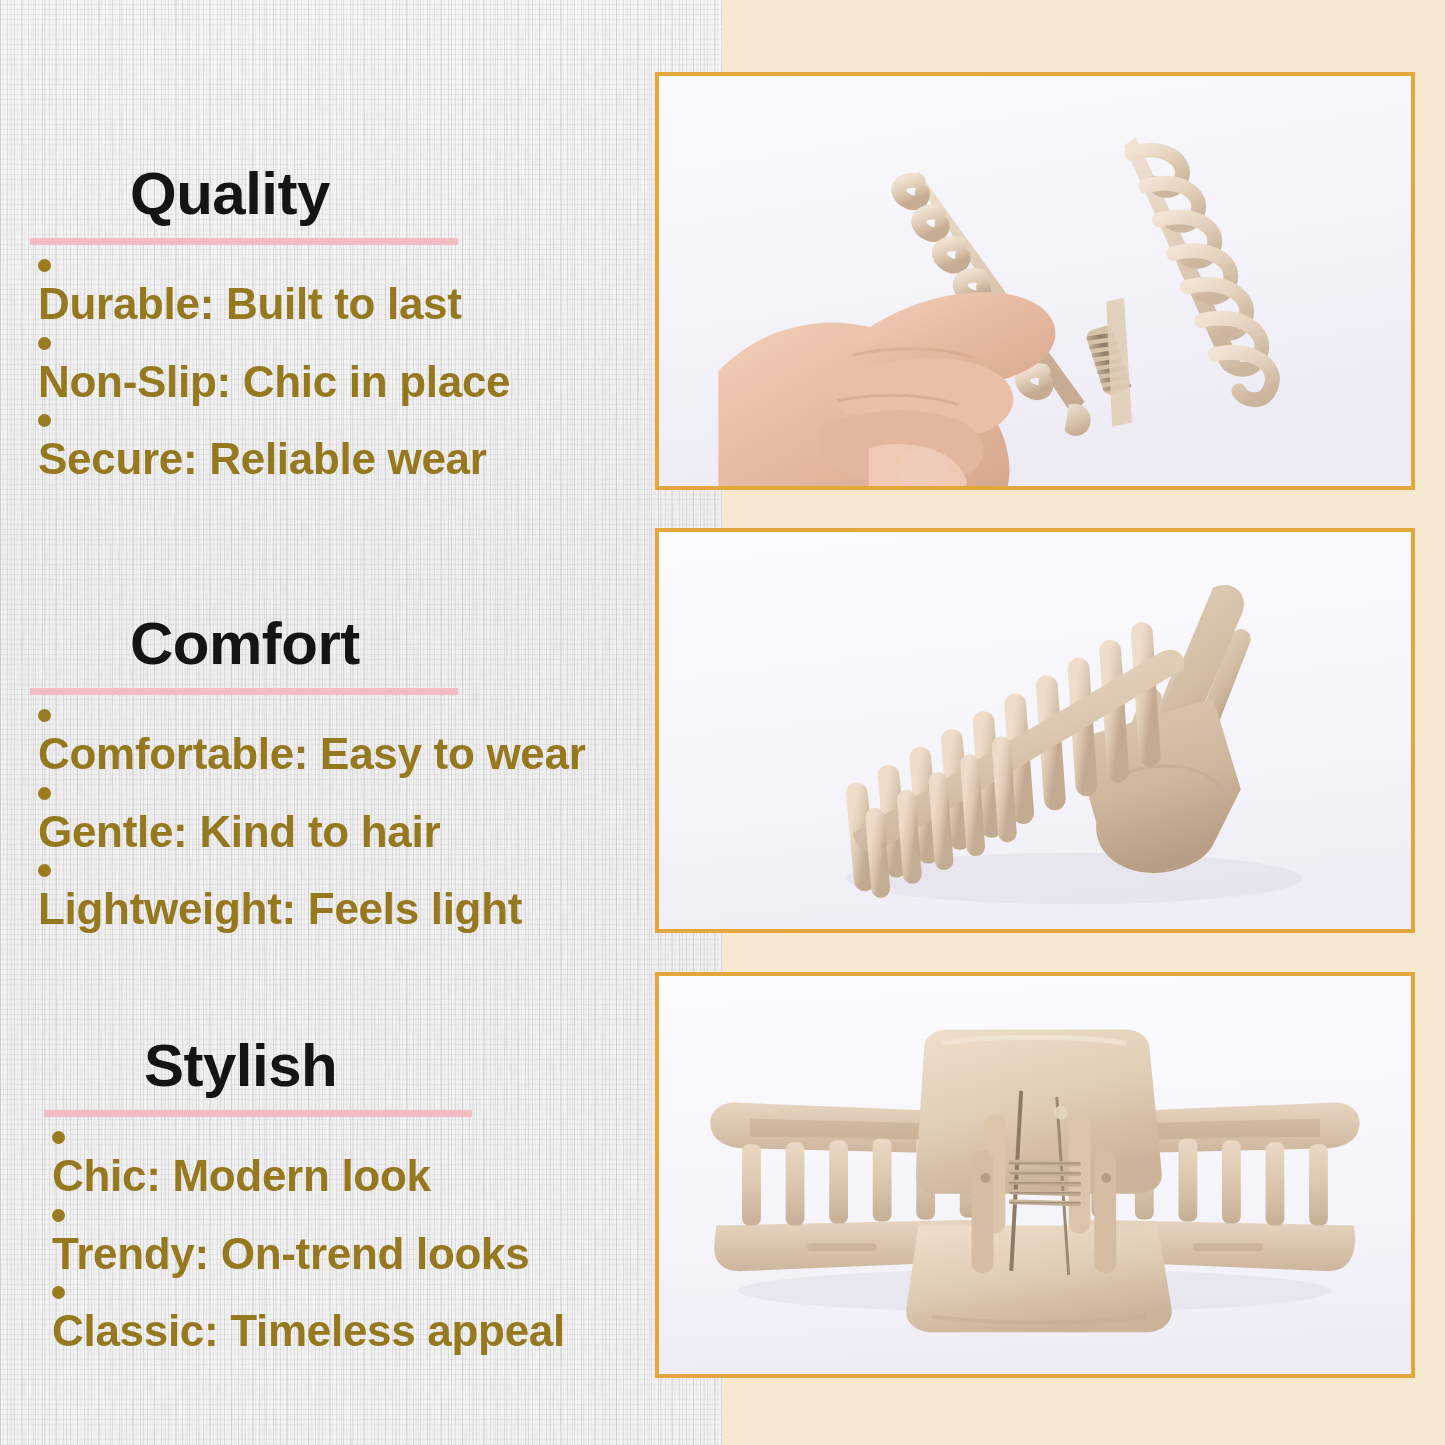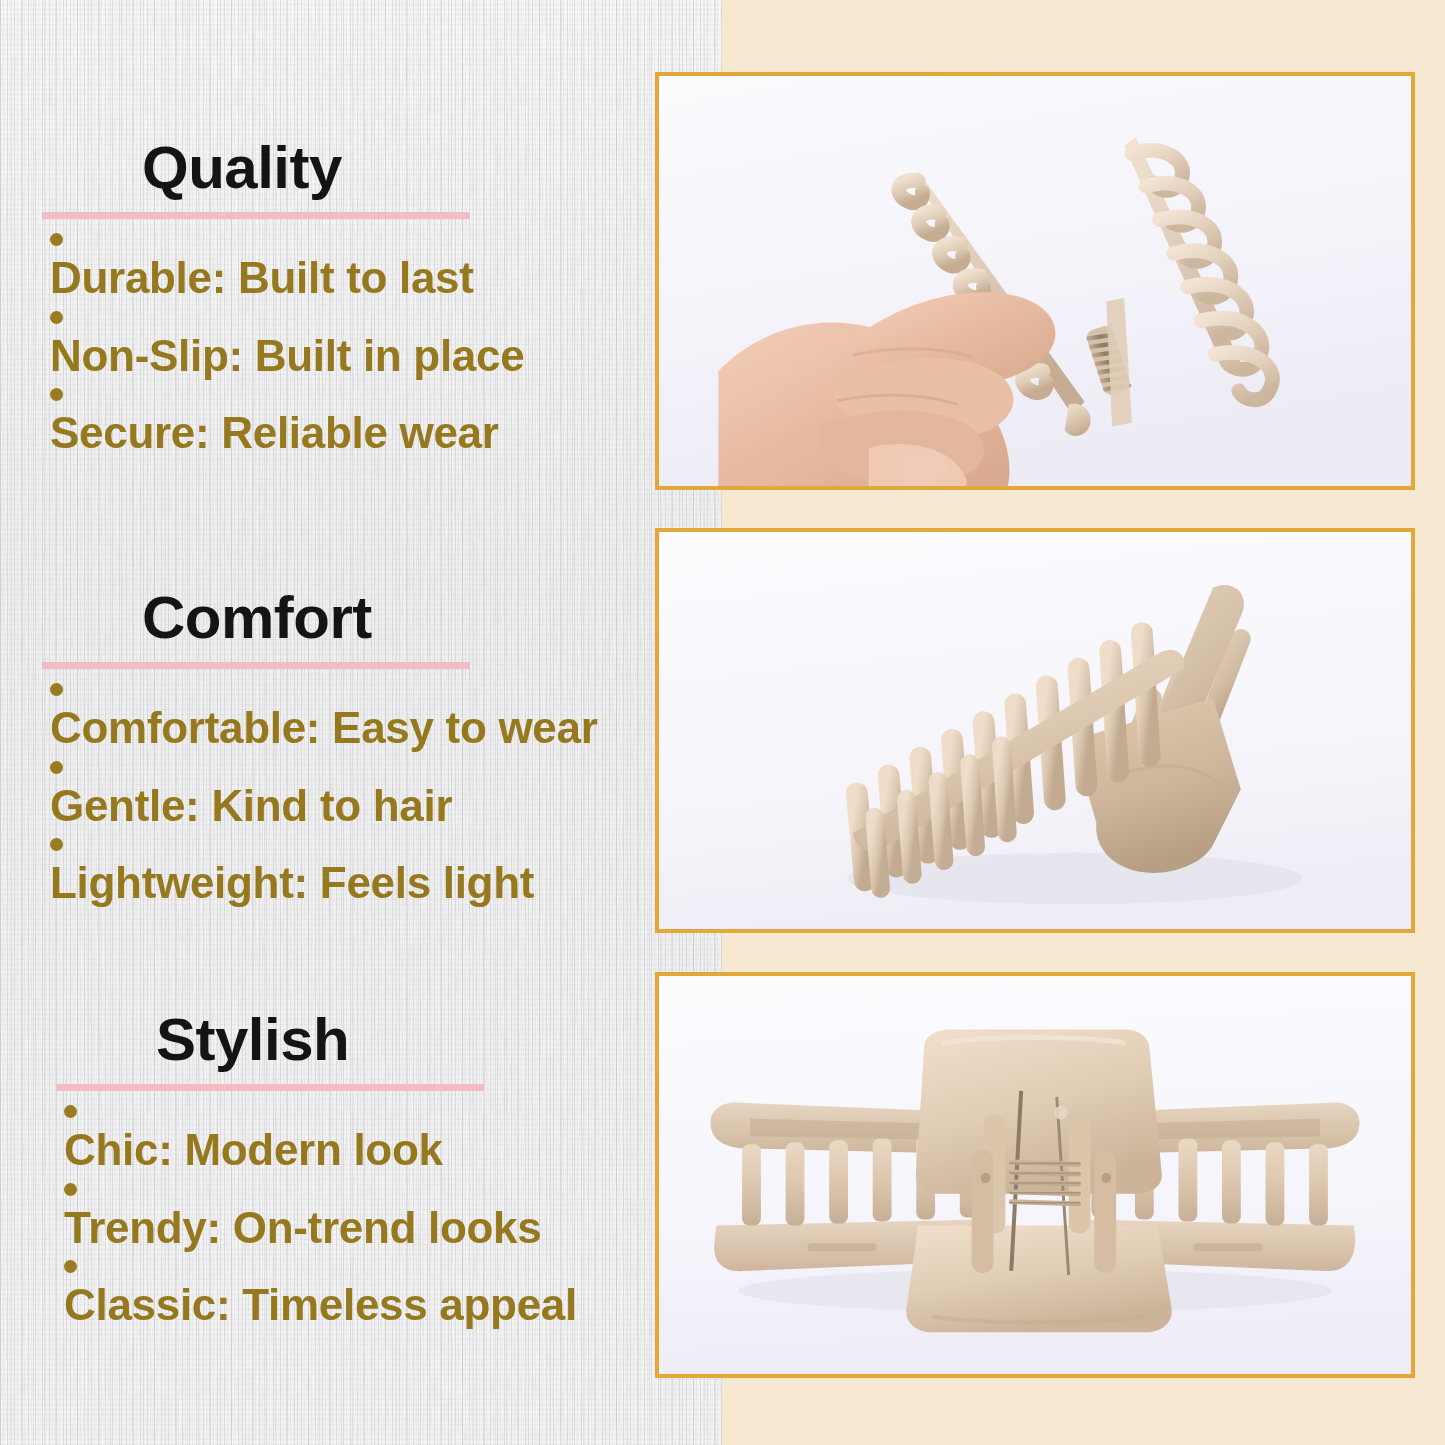--- a/index.html
+++ b/index.html
@@ -39,21 +39,21 @@
         rgba(255,255,255,0.0) 1px,
         rgba(255,255,255,0.0) 5px),
       linear-gradient(180deg,#FAFAFA 0%,#F3F3F4 40%,#F7F7F8 100%);
   }
   #texture-noise {
     position:absolute; left:0; top:0; width:722px; height:1445px;
     opacity:.5; mix-blend-mode:multiply;
   }
 
   
-  .feature-block { position:absolute; left:12px; width:660px; }
+  .feature-block { position:absolute; left:0; width:660px;margin-top:26px; }
   #block-quality  { top:138px; }
   #block-comfort  { top:588px; }
   #block-stylish  { top:1010px;padding-left:14px; }
 
   .feature-heading {
     font-size:60px;
     font-weight:bold;
     color:#141414;
     letter-spacing:-0.5px;
     line-height:1.0;
@@ -124,21 +124,21 @@
   <div class="feature-block" id="block-quality">
     <div class="feature-heading">Quality</div>
     <div class="heading-rule"></div>
     <ul class="feature-list">
       <li class="feature-item">
         <span class="bullet-dot"></span>
         <span class="feature-text">Durable: Built to last</span>
       </li>
       <li class="feature-item">
         <span class="bullet-dot"></span>
-        <span class="feature-text">Non-Slip: Built in place</span>
+        <span class="feature-text">Non-Slip: Chic in place</span>
       </li>
       <li class="feature-item">
         <span class="bullet-dot"></span>
         <span class="feature-text">Secure: Reliable wear</span>
       </li>
     </ul>
   </div>
 
   <div class="feature-block" id="block-comfort">
     <div class="feature-heading">Comfort</div>

